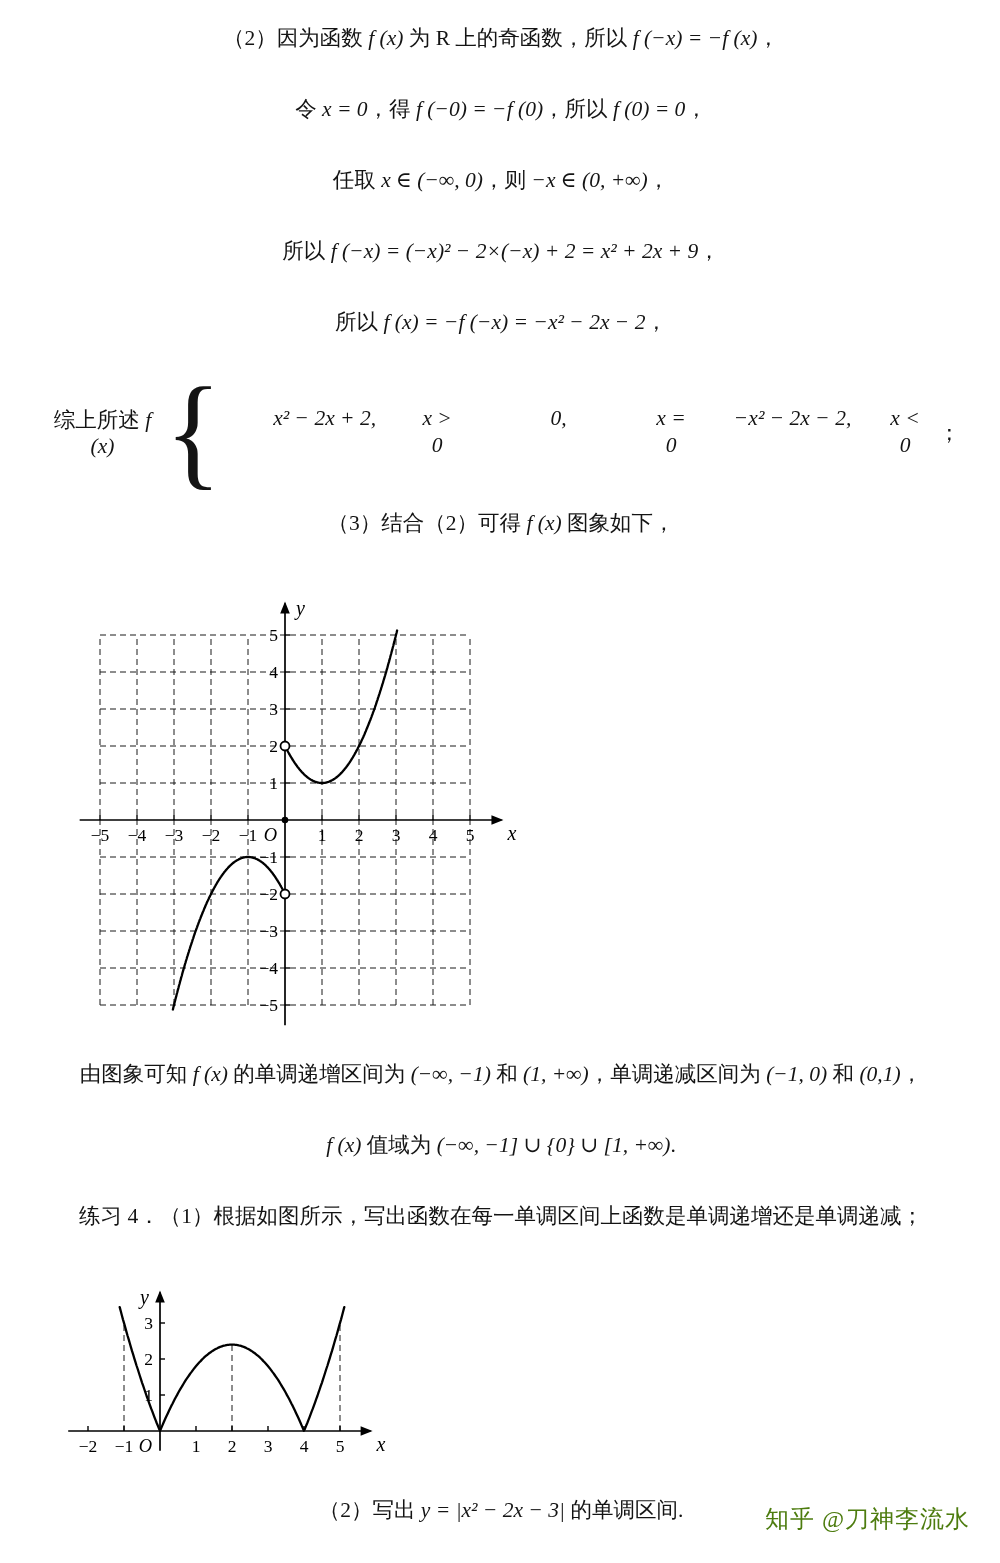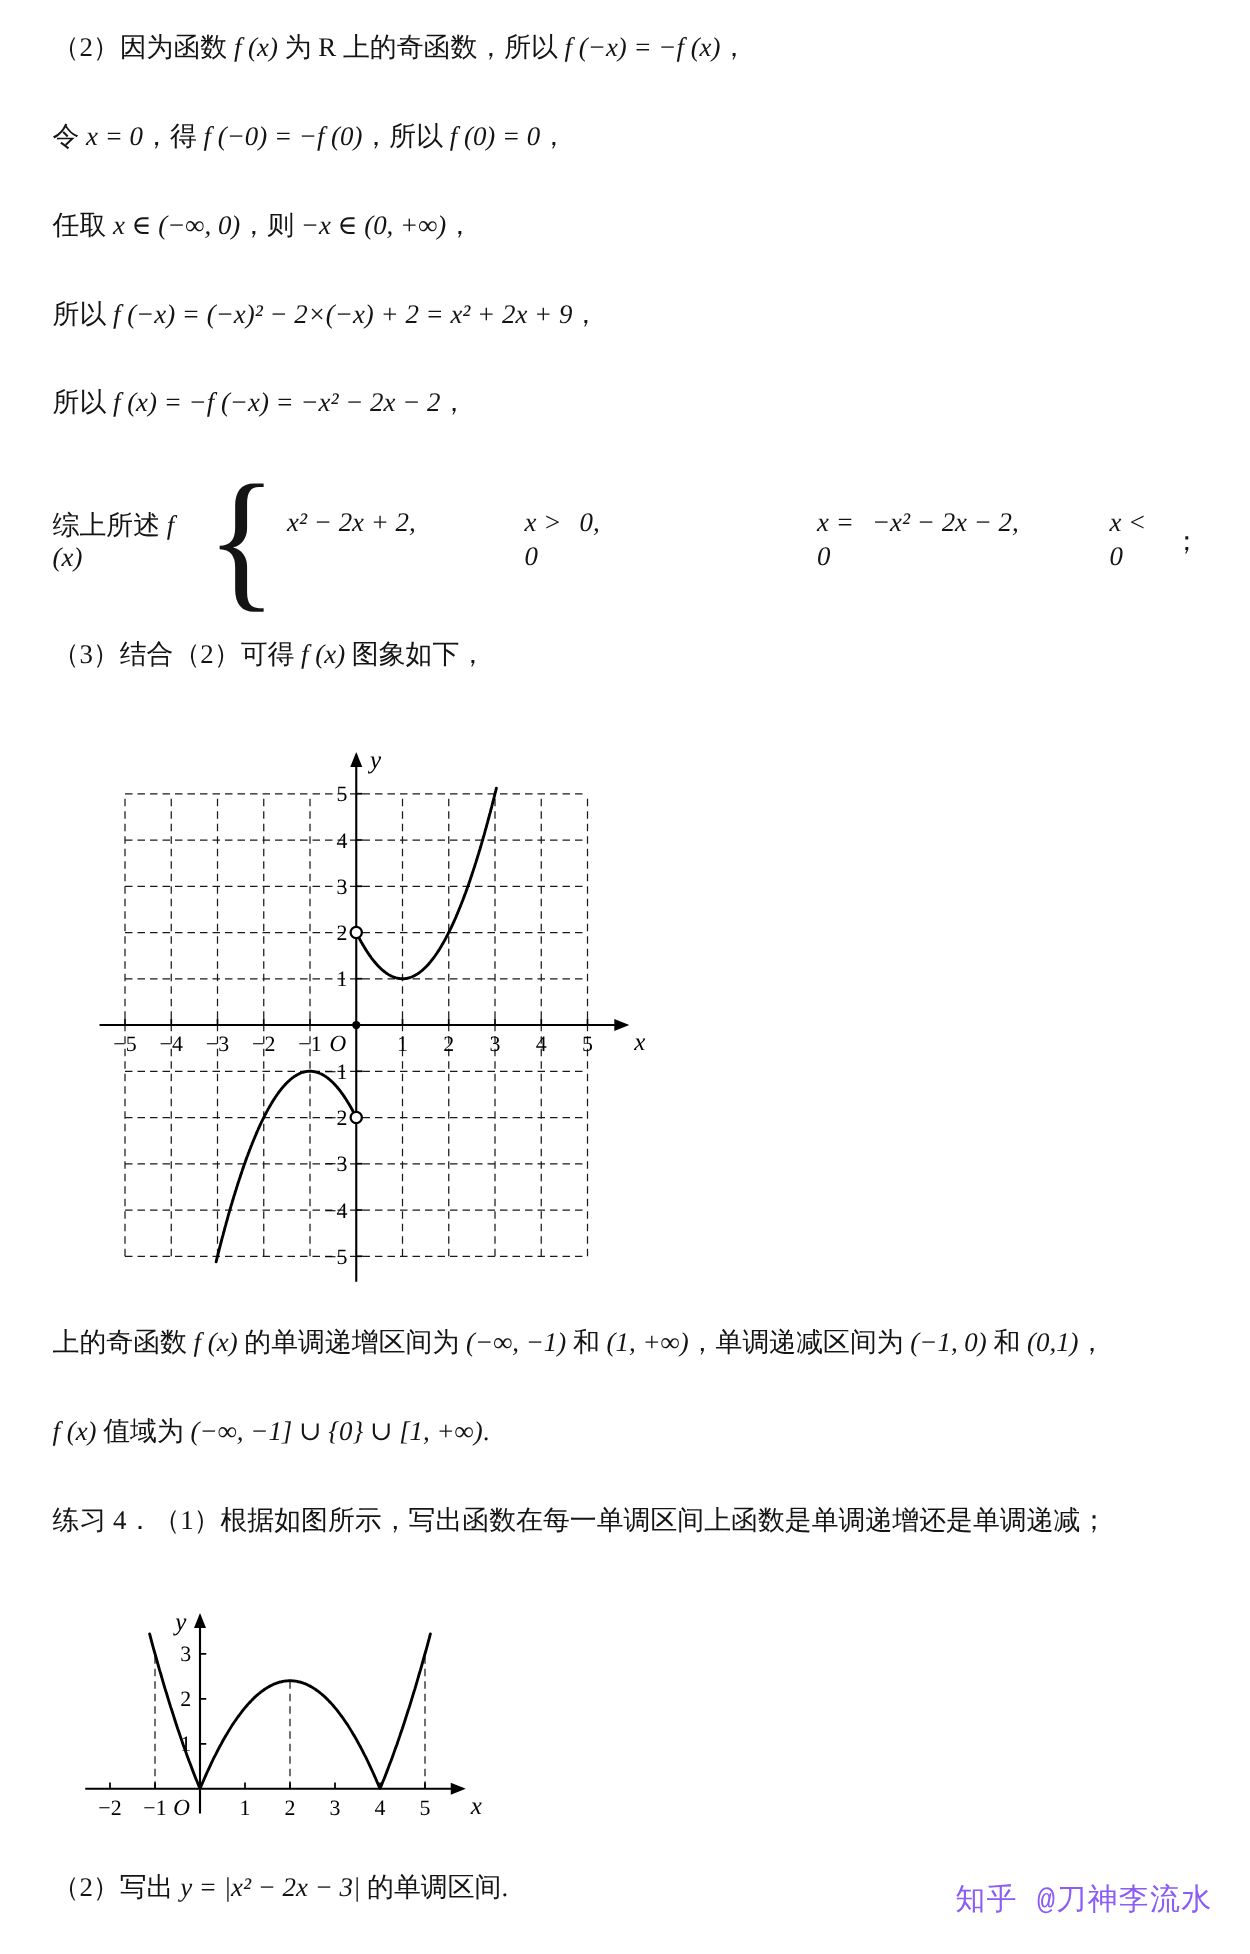--- a/index.html
+++ b/index.html
@@ -6,20 +6,21 @@
   .page{
     position:relative;
     width:1000px;height:1563px;
     box-sizing:border-box;
     padding:24px 40px 0 42px;
     background:#ffffff;
     color:#141414;
     font-family:"Liberation Serif","DejaVu Serif",serif;
     font-size:21.5px;
     overflow:hidden;
+    text-align:center;
   }
   p.line{margin:0 0 42px 0;line-height:1.35;}
   .math{font-style:italic;font-family:"Liberation Serif","DejaVu Serif",serif;}
   .cjk{font-style:normal;}
   
   .piecewise{display:flex;align-items:center;margin:20px 0 24px 0;}
   .brace{font-size:118px;line-height:0.9;font-weight:400;transform:scaleY(1.05);margin:0 8px 0 2px;}
   .pw-rows{display:flex;flex-direction:row;gap:9px;}
   .pw-row{display:flex;line-height:1.25;}
   .pw-row .expr{display:inline-block;min-width:190px;}
@@ -34,22 +35,22 @@
   svg .open{fill:#fff;stroke:#000;stroke-width:1.8;}
   svg .closed{fill:#000;stroke:none;}
   svg text.tick{font-family:"Liberation Serif","DejaVu Serif",serif;font-size:17.5px;fill:#000;}
   svg text.axlabel{font-family:"Liberation Serif","DejaVu Serif",serif;font-size:20px;font-style:italic;fill:#000;}
   svg text.olabel{font-family:"Liberation Serif","DejaVu Serif",serif;font-size:18.5px;font-style:italic;fill:#000;}
   #graph1{margin:14px 0 10px 0;}
   #graph2{margin:8px 0 18px 0;}
   #line13{margin-top:14px;margin-bottom:0;}
   .watermark{
     position:absolute;right:30px;bottom:28px;
-    color:#8b5cf6;font-size:24px;letter-spacing:1px;
-    font-family:Liberation Mono, monospace;
+    color:#4d7c0f;font-size:24px;letter-spacing:1px;
+    font-family:Liberation Serif, serif;
   }
 </style>
 </head>
 <body>
 
 <div class="page">
 
   <p class="line"><span class="cjk">（2）因为函数 </span><span class="math">f (x)</span><span class="cjk"> 为 R 上的奇函数，所以 </span><span class="math">f (−x) = −f (x)</span><span class="cjk">，</span></p>
   <p class="line"><span class="cjk">令 </span><span class="math">x = 0</span><span class="cjk">，得 </span><span class="math">f (−0) = −f (0)</span><span class="cjk">，所以 </span><span class="math">f (0) = 0</span><span class="cjk">，</span></p>
   <p class="line"><span class="cjk">任取 </span><span class="math">x ∈ (−∞, 0)</span><span class="cjk">，则 </span><span class="math">−x ∈ (0, +∞)</span><span class="cjk">，</span></p>
@@ -146,21 +147,21 @@
       <text x="235" y="261" class="olabel" text-anchor="end">O</text>
       <text x="465.45" y="260" class="axlabel">x</text>
       <text x="254" y="34.55" class="axlabel">y</text>
       <polyline points="245.6,171.0 246.1,172.0 246.7,173.0 247.2,174.0 247.8,174.9 248.3,175.9 248.9,176.8 249.4,177.7 250.0,178.6 250.5,179.5 251.1,180.4 251.6,181.2 252.2,182.1 252.7,182.9 253.3,183.7 253.8,184.5 254.4,185.2 254.9,186.0 255.4,186.7 256.0,187.4 256.5,188.1 257.1,188.8 257.6,189.5 258.2,190.1 258.7,190.8 259.3,191.4 259.8,192.0 260.4,192.6 260.9,193.2 261.5,193.7 262.0,194.3 262.6,194.8 263.1,195.3 263.7,195.8 264.2,196.3 264.8,196.7 265.3,197.2 265.9,197.6 266.4,198.0 266.9,198.4 267.5,198.8 268.0,199.1 268.6,199.5 269.1,199.8 269.7,200.1 270.2,200.4 270.8,200.7 271.3,201.0 271.9,201.2 272.4,201.4 273.0,201.7 273.5,201.9 274.1,202.0 274.6,202.2 275.2,202.4 275.7,202.5 276.3,202.6 276.8,202.7 277.4,202.8 277.9,202.9 278.4,202.9 279.0,203.0 279.5,203.0 280.1,203.0 280.6,203.0 281.2,203.0 281.7,202.9 282.3,202.9 282.8,202.8 283.4,202.7 283.9,202.6 284.5,202.5 285.0,202.3 285.6,202.2 286.1,202.0 286.7,201.8 287.2,201.6 287.8,201.4 288.3,201.1 288.9,200.9 289.4,200.6 289.9,200.3 290.5,200.0 291.0,199.7 291.6,199.4 292.1,199.0 292.7,198.7 293.2,198.3 293.8,197.9 294.3,197.5 294.9,197.0 295.4,196.6 296.0,196.1 296.5,195.6 297.1,195.1 297.6,194.6 298.2,194.1 298.7,193.5 299.3,193.0 299.8,192.4 300.4,191.8 300.9,191.2 301.4,190.6 302.0,189.9 302.5,189.3 303.1,188.6 303.6,187.9 304.2,187.2 304.7,186.5 305.3,185.7 305.8,185.0 306.4,184.2 306.9,183.4 307.5,182.6 308.0,181.8 308.6,180.9 309.1,180.1 309.7,179.2 310.2,178.3 310.8,177.4 311.3,176.5 311.8,175.6 312.4,174.6 312.9,173.7 313.5,172.7 314.0,171.7 314.6,170.7 315.1,169.6 315.7,168.6 316.2,167.5 316.8,166.4 317.3,165.3 317.9,164.2 318.4,163.1 319.0,162.0 319.5,160.8 320.1,159.6 320.6,158.4 321.2,157.2 321.7,156.0 322.3,154.7 322.8,153.5 323.3,152.2 323.9,150.9 324.4,149.6 325.0,148.3 325.5,146.9 326.1,145.6 326.6,144.2 327.2,142.8 327.7,141.4 328.3,140.0 328.8,138.6 329.4,137.1 329.9,135.6 330.5,134.2 331.0,132.7 331.6,131.1 332.1,129.6 332.7,128.1 333.2,126.5 333.8,124.9 334.3,123.3 334.8,121.7 335.4,120.1 335.9,118.4 336.5,116.7 337.0,115.1 337.6,113.4 338.1,111.7 338.7,109.9 339.2,108.2 339.8,106.4 340.3,104.6 340.9,102.9 341.4,101.0 342.0,99.2 342.5,97.4 343.1,95.5 343.6,93.6 344.2,91.8 344.7,89.8 345.3,87.9 345.8,86.0 346.3,84.0 346.9,82.1 347.4,80.1 348.0,78.1 348.5,76.0 349.1,74.0 349.6,71.9 350.2,69.9 350.7,67.8 351.3,65.7 351.8,63.6 352.4,61.4 352.9,59.3 353.5,57.1 354.0,54.9 354.6,52.7 355.1,50.5" class="curve"></polyline>
       <polyline points="130.9,429.5 131.4,427.3 132.0,425.1 132.5,422.9 133.1,420.7 133.6,418.6 134.2,416.4 134.7,414.3 135.3,412.2 135.8,410.1 136.4,408.1 136.9,406.0 137.5,404.0 138.0,401.9 138.6,399.9 139.1,397.9 139.7,396.0 140.2,394.0 140.7,392.1 141.3,390.2 141.8,388.2 142.4,386.4 142.9,384.5 143.5,382.6 144.0,380.8 144.6,379.0 145.1,377.1 145.7,375.4 146.2,373.6 146.8,371.8 147.3,370.1 147.9,368.3 148.4,366.6 149.0,364.9 149.5,363.3 150.1,361.6 150.6,359.9 151.2,358.3 151.7,356.7 152.2,355.1 152.8,353.5 153.3,351.9 153.9,350.4 154.4,348.9 155.0,347.3 155.5,345.8 156.1,344.4 156.6,342.9 157.2,341.4 157.7,340.0 158.3,338.6 158.8,337.2 159.4,335.8 159.9,334.4 160.5,333.1 161.0,331.7 161.6,330.4 162.1,329.1 162.7,327.8 163.2,326.5 163.7,325.3 164.3,324.0 164.8,322.8 165.4,321.6 165.9,320.4 166.5,319.2 167.0,318.0 167.6,316.9 168.1,315.8 168.7,314.7 169.2,313.6 169.8,312.5 170.3,311.4 170.9,310.4 171.4,309.3 172.0,308.3 172.5,307.3 173.1,306.3 173.6,305.4 174.2,304.4 174.7,303.5 175.2,302.6 175.8,301.7 176.3,300.8 176.9,299.9 177.4,299.1 178.0,298.2 178.5,297.4 179.1,296.6 179.6,295.8 180.2,295.0 180.7,294.3 181.3,293.5 181.8,292.8 182.4,292.1 182.9,291.4 183.5,290.7 184.0,290.1 184.6,289.4 185.1,288.8 185.7,288.2 186.2,287.6 186.7,287.0 187.3,286.5 187.8,285.9 188.4,285.4 188.9,284.9 189.5,284.4 190.0,283.9 190.6,283.4 191.1,283.0 191.7,282.5 192.2,282.1 192.8,281.7 193.3,281.3 193.9,281.0 194.4,280.6 195.0,280.3 195.5,280.0 196.1,279.7 196.6,279.4 197.1,279.1 197.7,278.9 198.2,278.6 198.8,278.4 199.3,278.2 199.9,278.0 200.4,277.8 201.0,277.7 201.5,277.5 202.1,277.4 202.6,277.3 203.2,277.2 203.7,277.1 204.3,277.1 204.8,277.0 205.4,277.0 205.9,277.0 206.5,277.0 207.0,277.0 207.6,277.1 208.1,277.1 208.6,277.2 209.2,277.3 209.7,277.4 210.3,277.5 210.8,277.6 211.4,277.8 211.9,278.0 212.5,278.1 213.0,278.3 213.6,278.6 214.1,278.8 214.7,279.0 215.2,279.3 215.8,279.6 216.3,279.9 216.9,280.2 217.4,280.5 218.0,280.9 218.5,281.2 219.1,281.6 219.6,282.0 220.1,282.4 220.7,282.8 221.2,283.3 221.8,283.7 222.3,284.2 222.9,284.7 223.4,285.2 224.0,285.7 224.5,286.3 225.1,286.8 225.6,287.4 226.2,288.0 226.7,288.6 227.3,289.2 227.8,289.9 228.4,290.5 228.9,291.2 229.5,291.9 230.0,292.6 230.6,293.3 231.1,294.0 231.6,294.8 232.2,295.5 232.7,296.3 233.3,297.1 233.8,297.9 234.4,298.8 234.9,299.6 235.5,300.5 236.0,301.4 236.6,302.3 237.1,303.2 237.7,304.1 238.2,305.1 238.8,306.0 239.3,307.0 239.9,308.0 240.4,309.0" class="curve"></polyline>
       <circle cx="243" cy="166" r="4.5" class="open"></circle>
       <circle cx="243" cy="314" r="4.5" class="open"></circle>
       <circle cx="243" cy="240" r="3.3" class="closed"></circle>
     </svg>
 
-  <p class="line"><span class="cjk">上的奇函数 </span><span class="math">f (x)</span><span class="cjk"> 的单调递增区间为 </span><span class="math">(−∞, −1)</span><span class="cjk"> 和 </span><span class="math">(1, +∞)</span><span class="cjk">，单调递减区间为 </span><span class="math">(−1, 0)</span><span class="cjk"> 和 </span><span class="math">(0,1)</span><span class="cjk">，</span></p>
+  <p class="line"><span class="cjk">由图象可知 </span><span class="math">f (x)</span><span class="cjk"> 的单调递增区间为 </span><span class="math">(−∞, −1)</span><span class="cjk"> 和 </span><span class="math">(1, +∞)</span><span class="cjk">，单调递减区间为 </span><span class="math">(−1, 0)</span><span class="cjk"> 和 </span><span class="math">(0,1)</span><span class="cjk">，</span></p>
   <p class="line"><span class="math">f (x)</span><span class="cjk"> 值域为 </span><span class="math">(−∞, −1] ∪ {0} ∪ [1, +∞)</span><span class="cjk">.</span></p>
   <p class="line"><span class="cjk">练习 4．（1）根据如图所示，写出函数在每一单调区间上函数是单调递增还是单调递减；</span></p>
 
   <svg id="graph2" class="graph" width="370" height="205">
       <line x1="82" y1="158" x2="82" y2="50" class="dash"></line>
       <line x1="190" y1="158" x2="190" y2="71.60000000000001" class="dash"></line>
       <line x1="298" y1="158" x2="298" y2="50" class="dash"></line>
       <line x1="26.2" y1="158" x2="328.6" y2="158" class="axis"></line>
       <line x1="118" y1="177.8" x2="118" y2="19.400000000000002" class="axis"></line>
       <polygon points="330.6,158 318.6,153.2 318.6,162.8" class="arrow"></polygon>

